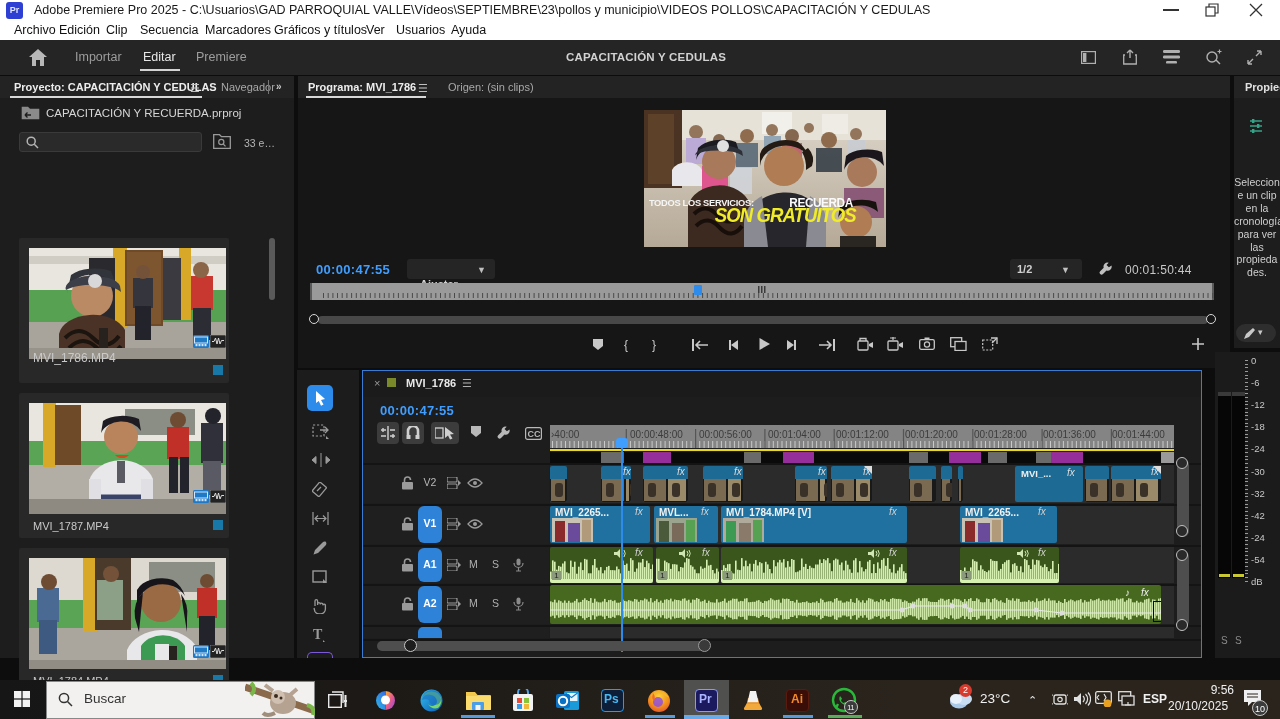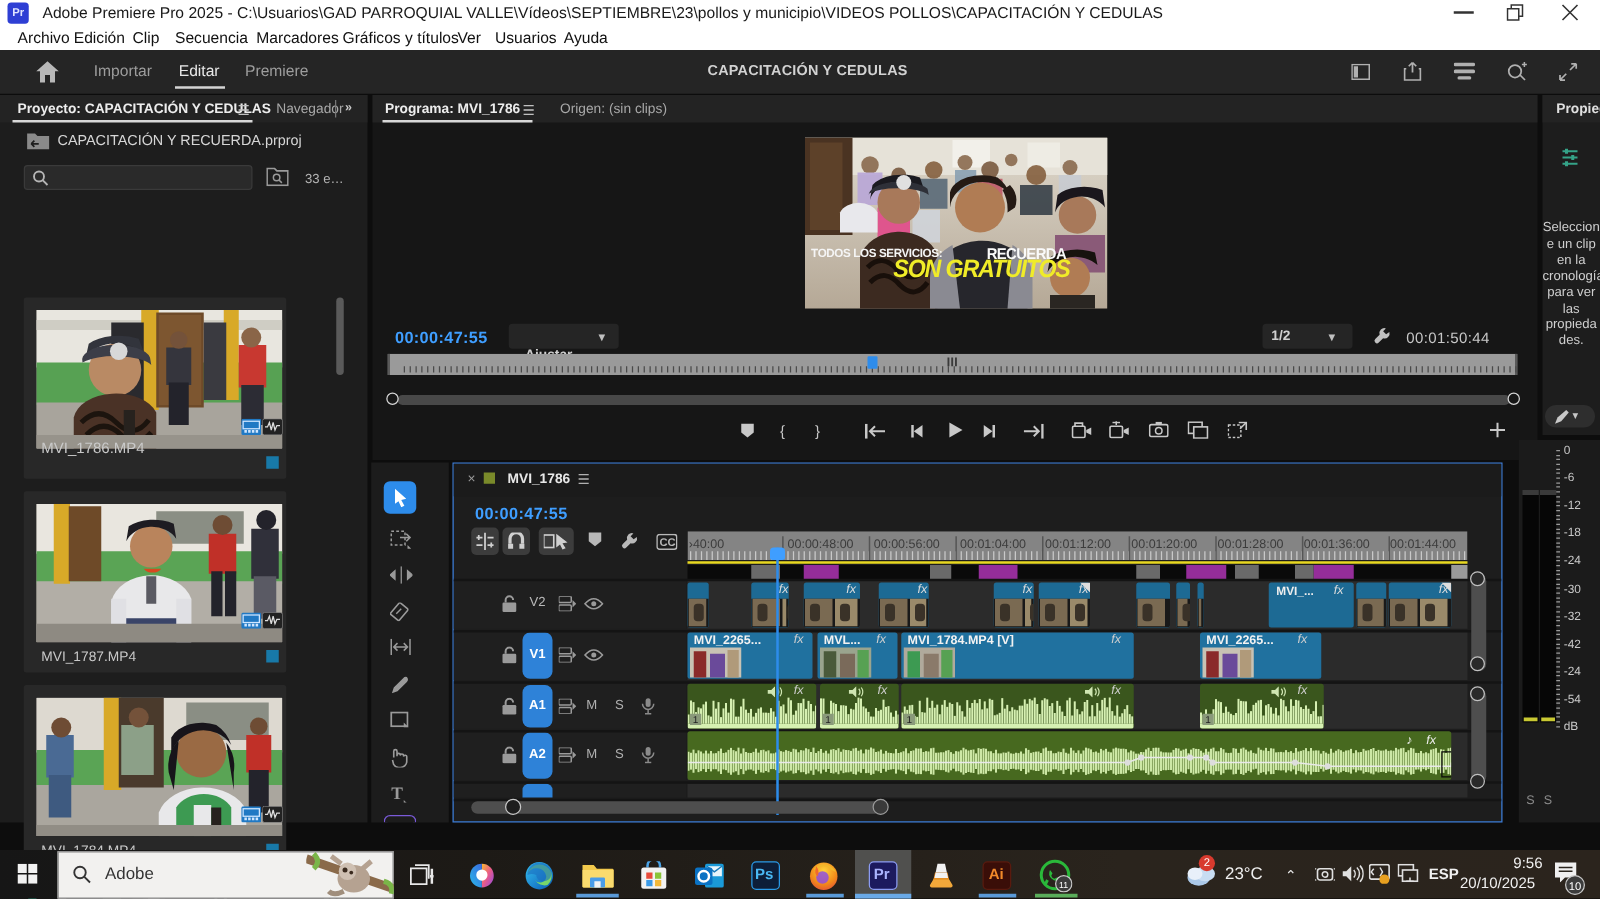--- a/index.html
+++ b/index.html
@@ -1766,21 +1766,21 @@
     <rect x="0" y="0" width="7.4" height="7.4" fill="#f2f2f2"></rect>
     <rect x="8.6" y="0" width="7.4" height="7.4" fill="#f2f2f2"></rect>
     <rect x="0" y="8.6" width="7.4" height="7.4" fill="#f2f2f2"></rect>
     <rect x="8.6" y="8.6" width="7.4" height="7.4" fill="#f2f2f2"></rect>
   </svg>
 <div class="abs" style="left:46px;top:681px;width:269px;height:38px;background:#f2f1ef;border:1px solid #888"></div>
 <svg class="abs" style="left:58px;top:692px" width="15" height="15" viewBox="0 0 15 15">
     <circle cx="6" cy="6" r="4.6" fill="none" stroke="#333" stroke-width="1.5"></circle>
     <path d="M9.5 9.5 L14 14" stroke="#333" stroke-width="1.5"></path>
   </svg>
-<div class="abs" style="left:84px;top:691px;font-size:13.5px;color:#333">Adobe</div>
+<div class="abs" style="left:84px;top:691px;font-size:13.5px;color:#333">Buscar</div>
 <svg class="abs" style="left:245px;top:681px" width="70" height="38" viewBox="0 0 70 38">
 <path d="M0 6 L70 30" stroke="#8a6a4a" stroke-width="7"></path>
 <path d="M6 2 q6 6 0 12" stroke="#7ab648" stroke-width="4" fill="none"></path>
 <path d="M62 24 q8 2 6 10" stroke="#7ab648" stroke-width="4" fill="none"></path>
 <ellipse cx="38" cy="22" rx="13" ry="11" fill="#b5a291"></ellipse>
 <circle cx="33" cy="16" r="7" fill="#cfc0b2"></circle>
 <circle cx="31" cy="15" r="2" fill="#3a2a1e"></circle>
     <circle cx="36" cy="17" r="1.5" fill="#3a2a1e"></circle>
 <path d="M28 10 L20 4 M45 14 L52 8" stroke="#b5a291" stroke-width="4"></path>
 <path d="M30 32 q-8 4 -12 0" stroke="#a08e7c" stroke-width="4" fill="none"></path>

